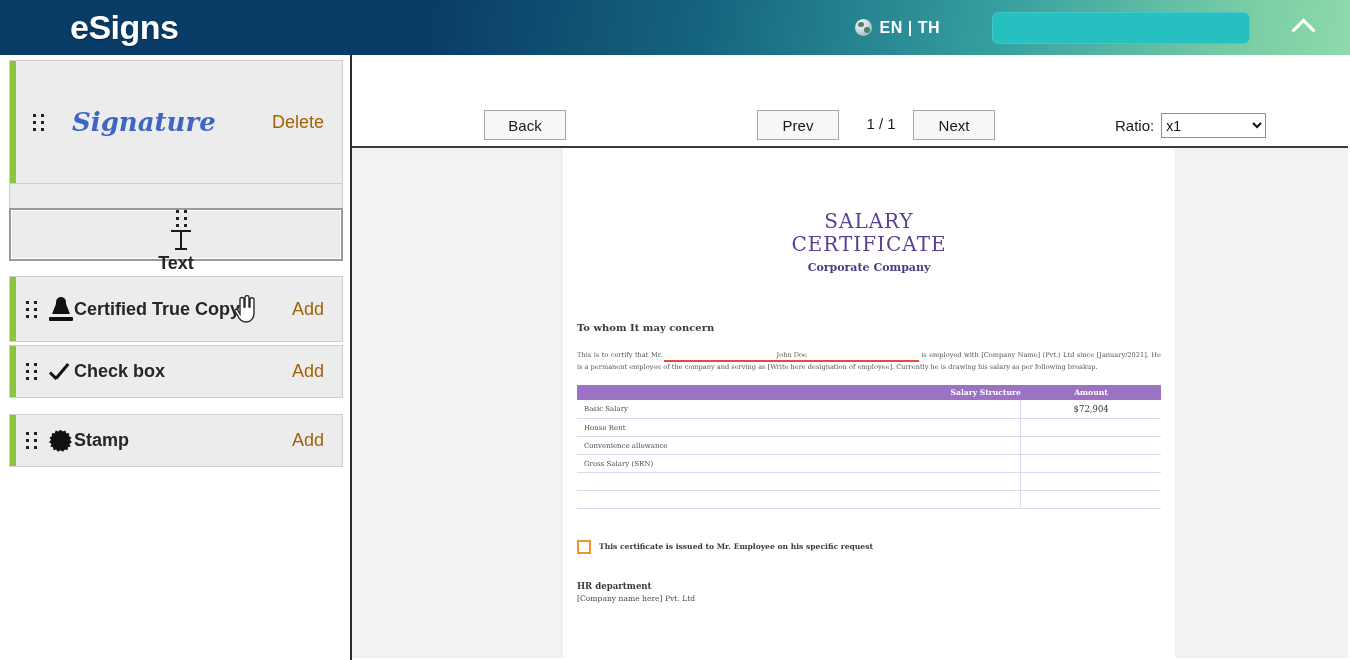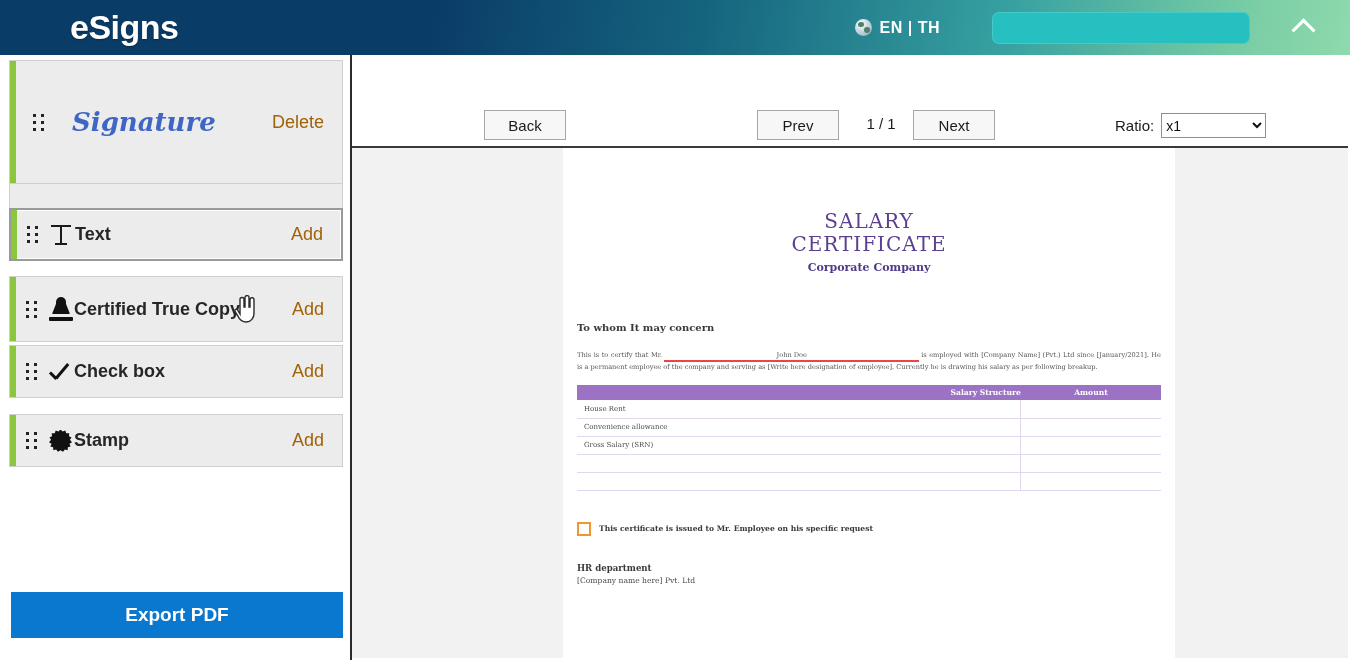--- a/index.html
+++ b/index.html
@@ -75,20 +75,21 @@
   }
 
   .field-item {
     position: absolute; left: 9px; width: 334px;
     background: #ececec; border: 1px solid #cfcfcf;
     display: flex; align-items: center;
   }
   .field-item.selected {
     border: 2px solid #9a9a9a; background: #ececec;
     box-shadow: 0 0 0 1px #ffffff inset;
+    flex-direction: column;
   }
   .accent { width: 6px; align-self: stretch; background: #8cc63e; flex: 0 0 auto; }
 
   .drag-dots {
     width: 11px; height: 17px; margin-left: 17px; flex: 0 0 auto;
     display: grid; grid-template-columns: repeat(2, 3px);
     grid-template-rows: repeat(3, 3px); gap: 4px 5px;
   }
   .drag-dots i { background: #222; display: block; width: 3px; height: 3px; }
 
@@ -378,21 +379,20 @@
           <i></i>
           <i></i>
       </span>
       <span class="icon-slot">
         <span class="ic-burst"></span>
       </span>
       <span class="fi-label">Stamp</span>
       <span class="fi-action">Add</span>
     </div>
 
-    <button class="export-btn">Export PDF</button>
 
     <svg class="cursor-hand" viewBox="0 0 24 30">
       <path d="M8 14V4.5a2 2 0 0 1 4 0V12h1V2.6a2 2 0 0 1 4 0V12h1V4.8a2 2 0 0 1 4 0v13.6c0 4.4-3 8.6-7.6 8.6-4 0-6.9-2-8.6-6.2L3 16.4c-.7-1.7 1.7-3 2.7-1.3L8 19z" fill="#ffffff" stroke="#2b2b2b" stroke-width="1.4"></path>
     </svg>
   </div>
 
   <div class="main">
 
     <div class="toolbar">
       <button class="tb-btn" id="btn-back">Back</button>
@@ -428,20 +428,24 @@
                 <col class="c2">
               </colgroup>
             <thead>
               <tr>
                 <th>Salary  Structure</th>
                 <th class="amt">Amount</th>
               </tr>
             </thead>
             <tbody>
               <tr>
+                <td>Basic Salary</td>
+                <td class="amt">$72,904</td>
+              </tr>
+              <tr>
                 <td>House Rent</td>
                 <td class="amt"></td>
               </tr>
               <tr>
                 <td>Convenience allowance</td>
                 <td class="amt"></td>
               </tr>
               <tr>
                 <td>Gross Salary  (SRN)</td>
                 <td class="amt"></td>

